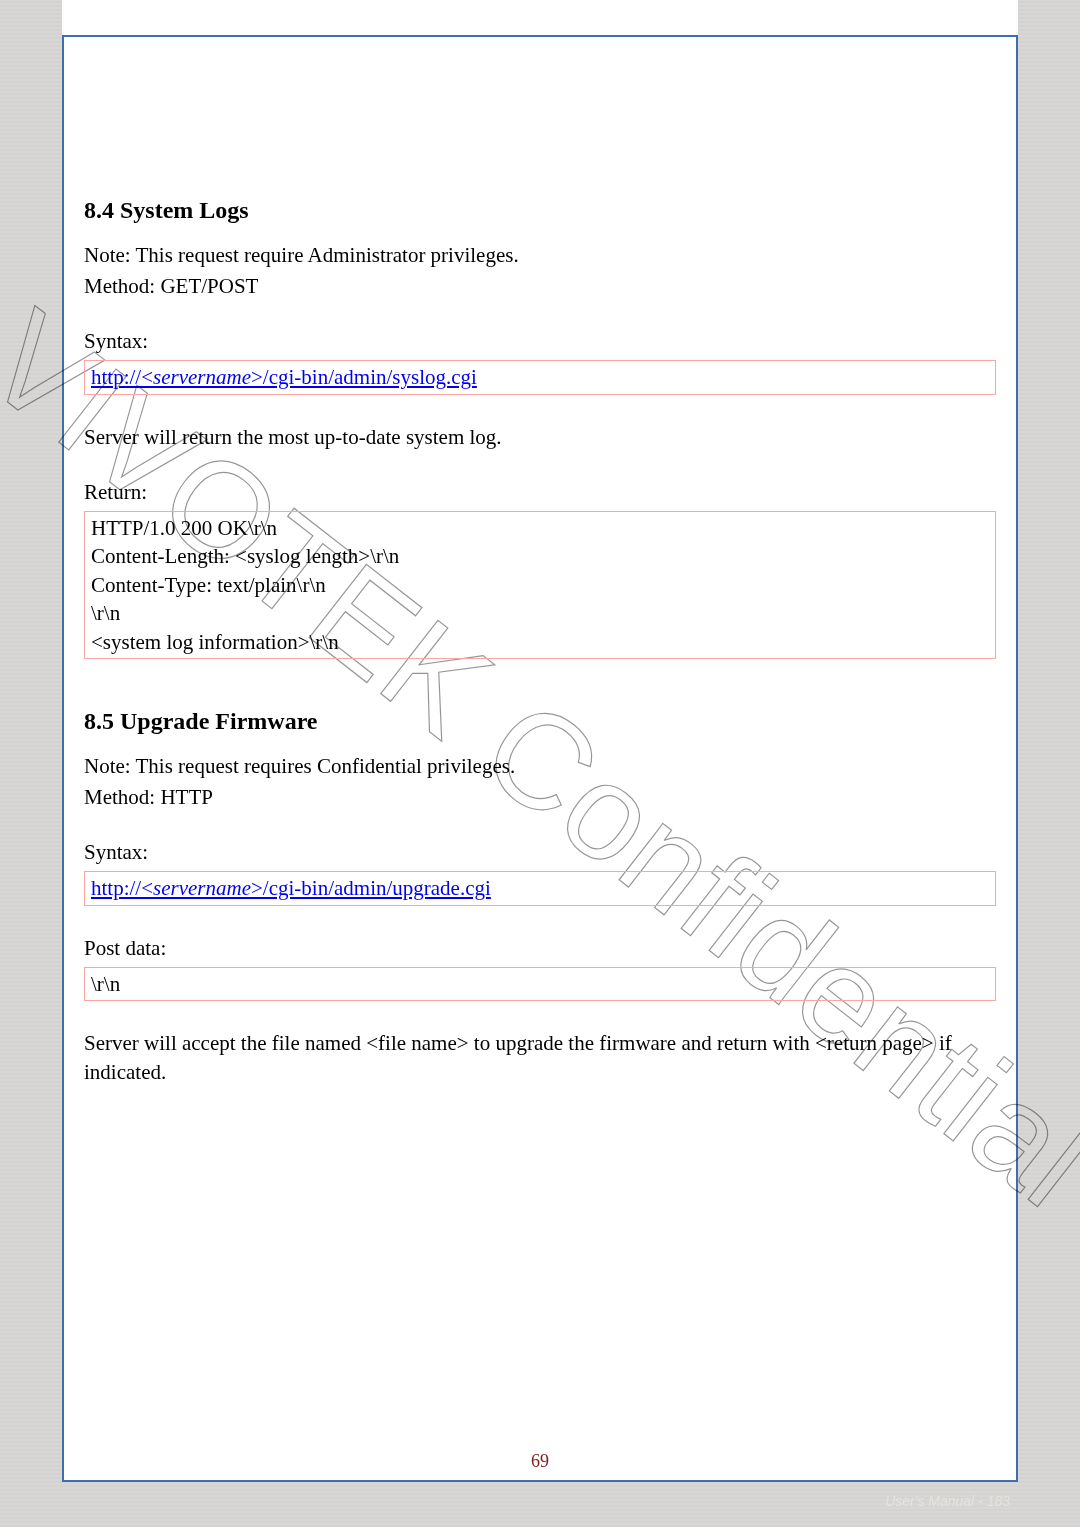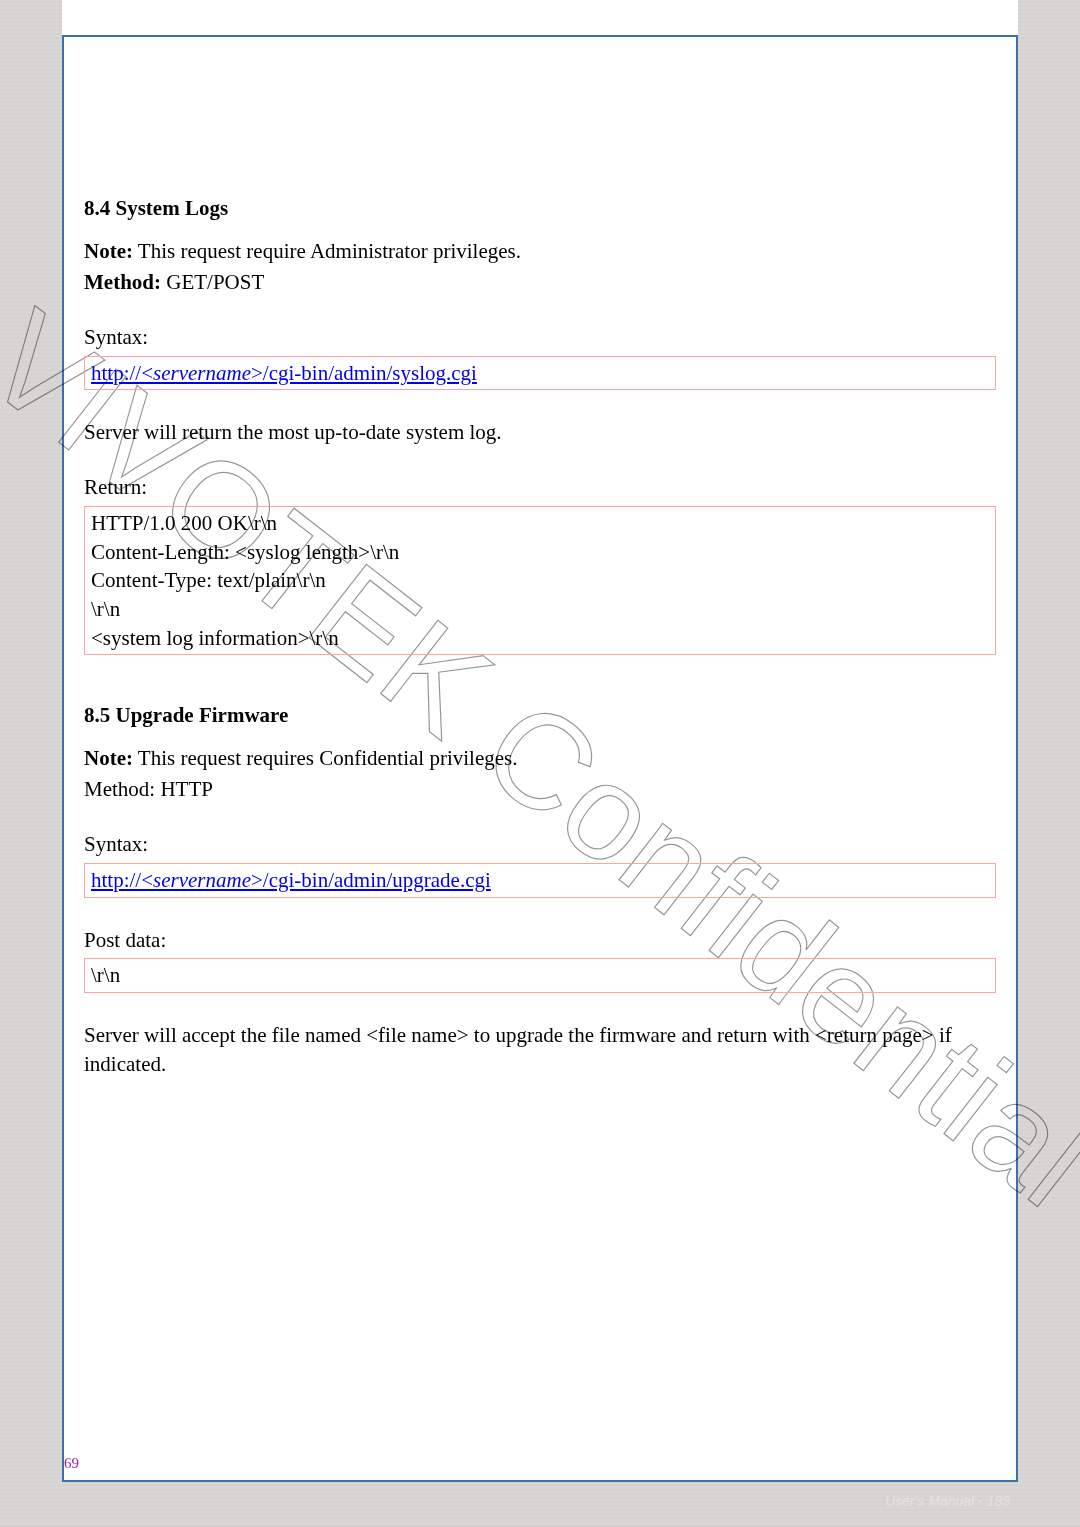--- a/index.html
+++ b/index.html
@@ -8,30 +8,30 @@
 .hdr{position:absolute;left:62px;top:0;right:62px;height:94px;background:#fff}
 .hdr-line{position:absolute;left:0;right:0;top:92px;height:2px;background:#c64a4a}
 .hdr-brand{position:absolute;right:0;top:50px;font-family:Verdana,Arial,sans-serif;font-weight:700;font-style:italic;color:#c12a2a;font-size:16px;letter-spacing:.5px}
 .hdr-sub{position:absolute;right:0;top:70px;font-family:Verdana,Arial,sans-serif;color:#555;font-size:16px;letter-spacing:.3px}
 .logo{position:absolute;left:22px;top:48px;width:120px;height:46px}
 .logo-oval{width:120px;height:46px;background:linear-gradient(180deg,#0a3a6b 0%,#0c4c8d 60%,#0a3a6b 100%);border-radius:50%/50%;box-shadow:inset 0 0 0 2px #0003;display:flex;align-items:center;justify-content:flex-end;padding-right:8px;box-sizing:border-box}
 .logo-txt{color:#fff;font-family:Arial,sans-serif;font-weight:900;font-style:italic;font-size:22px;letter-spacing:1px;text-shadow:0 1px 1px #0008}
 .logo-eye{position:absolute;left:14px;top:14px;width:30px;height:18px;background:#fff;border-radius:50%/50%;display:flex;align-items:center;justify-content:center}
 .logo-pupil{width:10px;height:10px;background:#0c4c8d;border-radius:50%}
 .content{position:absolute;left:20px;right:20px;top:115px;bottom:30px;font-size:21px;line-height:1.38}
-h2{font-family:"Times New Roman",serif;font-weight:700;font-size:21px;margin:0 0 14px}
+h2{font-family:"Times New Roman",serif;font-weight:700;font-size:24px;margin:0 0 14px}
 .para{margin:2px 0}
-.bold{font-weight:700}
+.bold{font-weight:400}
 .box{border:1px solid #fca5a5;padding:2px 6px;margin:4px 0;font-size:21px;line-height:1.36}
 .box .line{display:block}
 .link{color:#0000ee;text-decoration:underline}
 .em{font-style:italic}
 .sp{height:22px}
 .sp2{height:42px}
-.inner-pg{position:absolute;left:0;right:0;bottom:8px;font-size:15px;color:#a21caf}
+.inner-pg{position:absolute;left:0;right:0;bottom:8px;text-align:center;font-size:18px;color:#7f1d1d}
 .footer-pg{position:absolute;right:70px;bottom:18px;font-family:Verdana,Arial,sans-serif;font-style:italic;color:#e6e3de;font-size:14px}
 .wm{position:absolute;left:50%;top:50%;transform:translate(-50%,-50%) rotate(38deg);font-family:Arial,sans-serif;font-weight:400;font-size:135px;letter-spacing:1px;color:rgba(0,0,0,0);-webkit-text-stroke:1.2px rgba(0,0,0,.42);white-space:nowrap;pointer-events:none;user-select:none}
 </style>
 </head>
 <body>
 
 <div class="page">
 
   <div class="hdr">
     <div class="logo">

